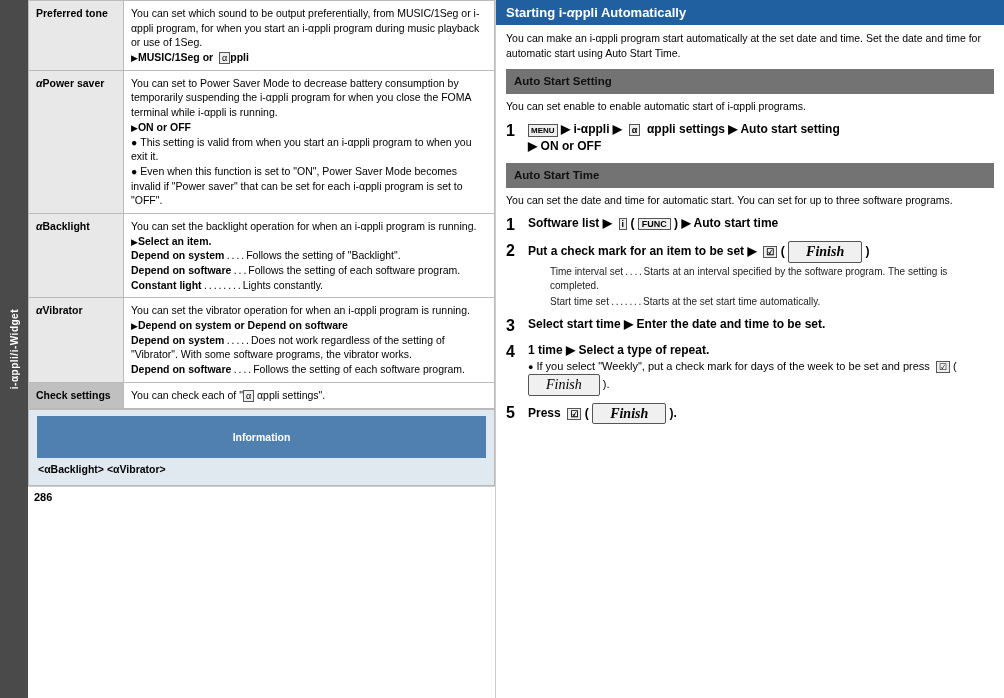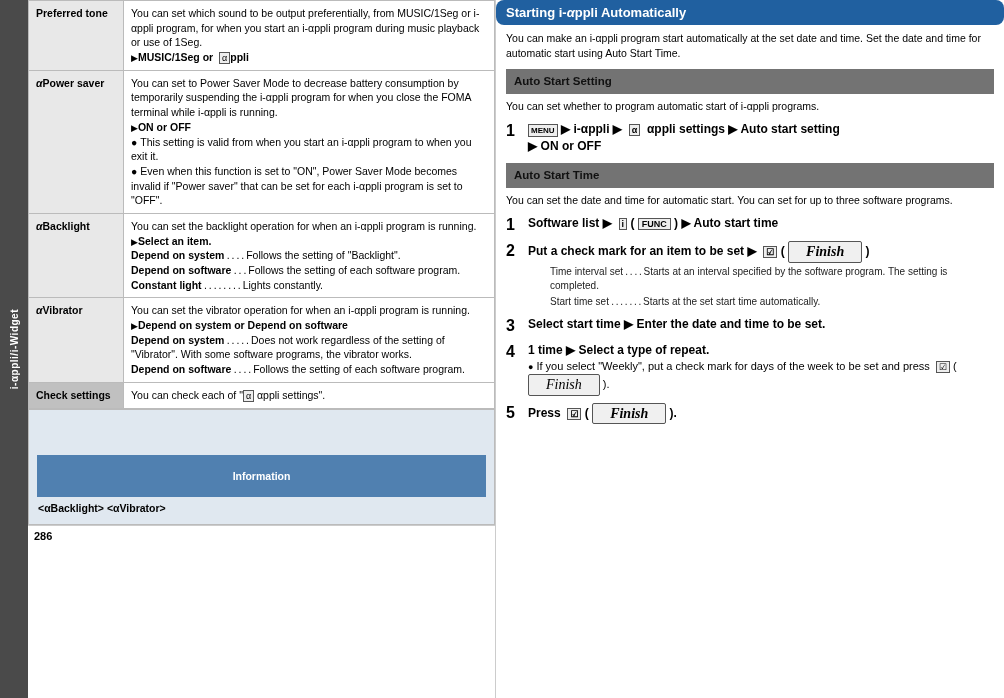--- a/index.html
+++ b/index.html
@@ -90,21 +90,20 @@
       line-height: 1.4;
     }
     .info-box .info-header {
       background: #5080b0;
       color: white;
       text-align: center;
       font-weight: bold;
       padding: 14px 6px;
       font-size: 10.5px;
       margin-bottom: 4px;
-      margin-top: 39px;
     }
     .info-box p {
       margin: 2px 1px;
     }
     .bullet::before { content: '●'; margin-right: 3px; }
 
     
     .page-number {
       font-size: 11px;
       font-weight: bold;
@@ -113,21 +112,20 @@
     }
 
     
     .section-header-blue {
       background: #2060a0;
       color: white;
       font-size: 13px;
       font-weight: bold;
       padding: 5px 10px;
       margin-bottom: 6px;
-      border-radius: 8px;
     }
 
     .section-header-gray {
       background: #737373;
       color: #111;
       font-size: 11.5px;
       font-weight: bold;
       padding: 4px 8px;
       margin: 8px 0 5px 0;
     }
@@ -282,21 +280,21 @@
     <div class="section-header-blue">
       Starting i-<span style="font-style:italic;">α</span>ppli Automatically
     </div>
     <div class="right-panel-content">
       <p class="right-intro">
         You can make an i-αppli program start automatically at the set date and time. Set the date and time for automatic start using Auto Start Time.
       </p>
 
       <div class="section-header-gray">Auto Start Setting</div>
       <p class="right-intro">
-        You can set whether to program automatic start of i-αppli programs.
+        You can set enable to enable automatic start of i-αppli programs.
       </p>
 
       <div class="step-row">
         <span class="step-number">1</span>
         <div class="step-content">
           <span class="step-bold">
             <span class="menu-icon">MENU</span>
             ▶ i-αppli ▶ &nbsp;<span style="border:1px solid #555;padding:0 2px;font-size:9px;background:#eee;">α</span>&nbsp; αppli settings ▶ Auto start setting
           </span><br>
           <span class="step-bold">▶ ON or OFF</span>

